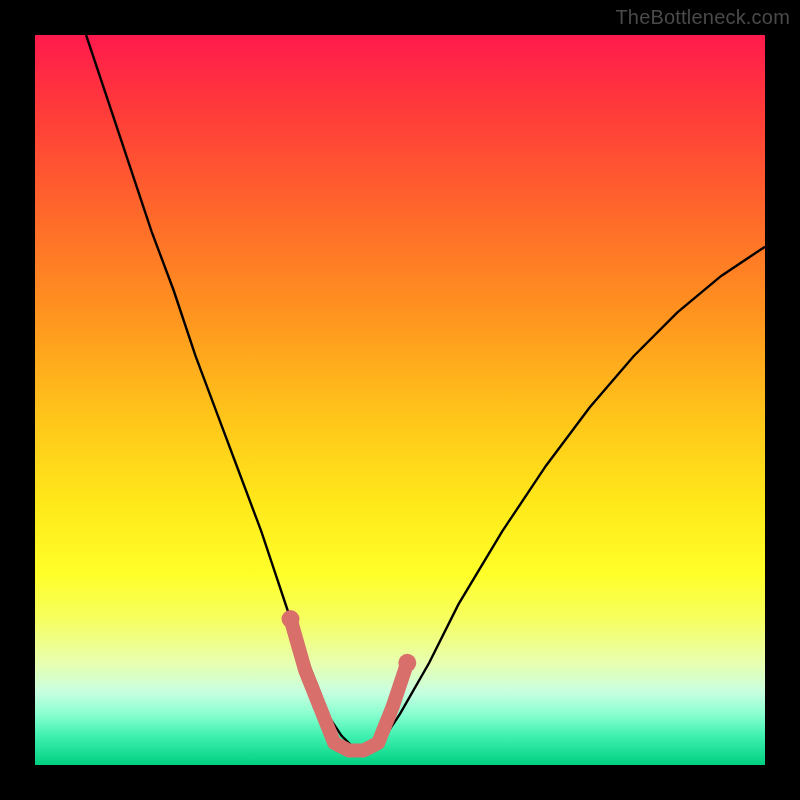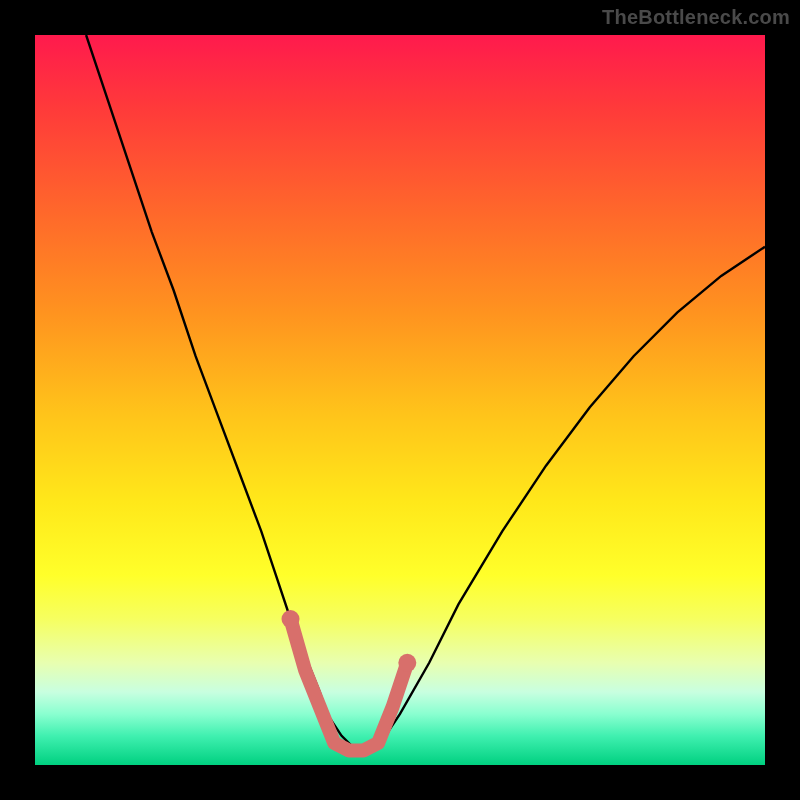--- a/index.html
+++ b/index.html
@@ -40,21 +40,21 @@
       #40f0b0 96%,
       #00d080 100%
     );
   }
   .watermark {
     position: absolute;
     top: 6px;
     right: 10px;
     color: #4a4a4a;
     font-size: 20px;
-    font-weight: 700;
+    font-weight: 400;
     letter-spacing: 0.2px;
     z-index: 10;
   }
   svg.curves {
     position: absolute;
     left: 0;
     top: 0;
     width: 730px;
     height: 730px;
   }

